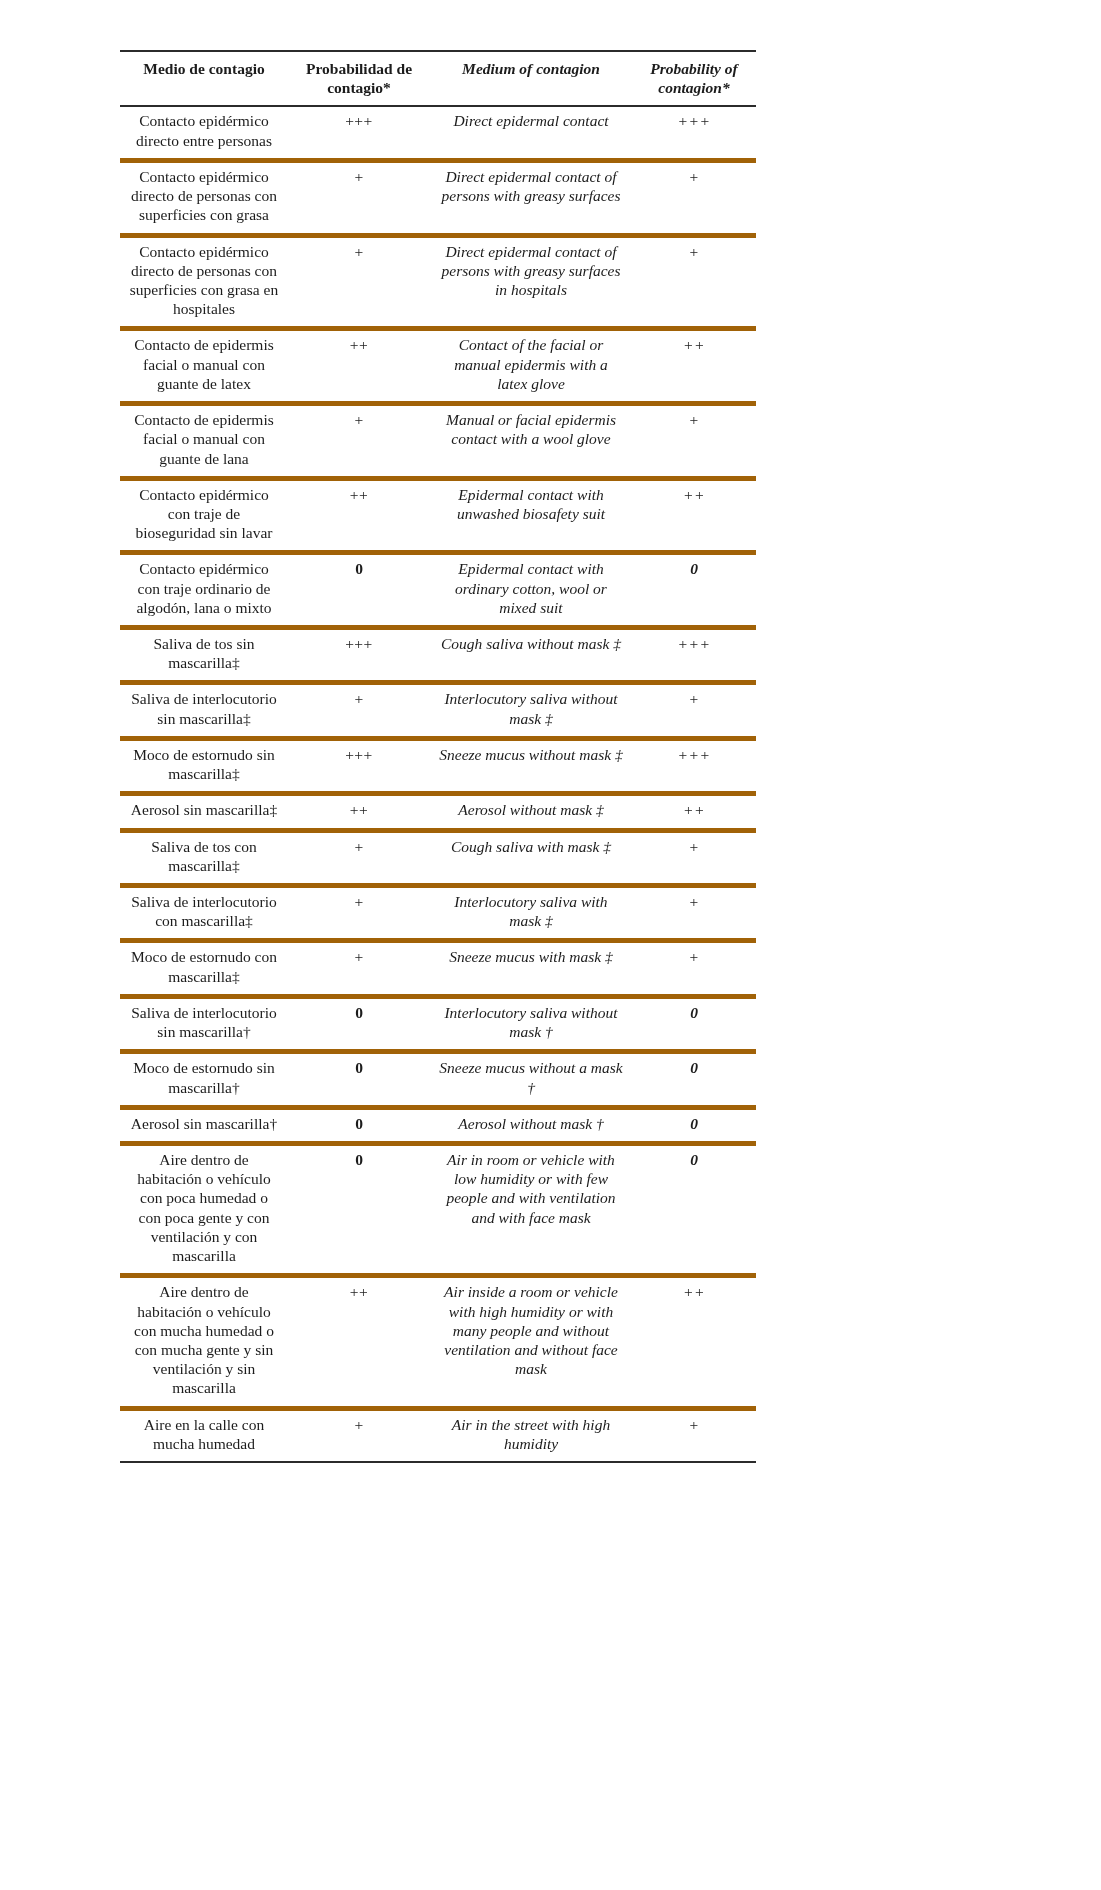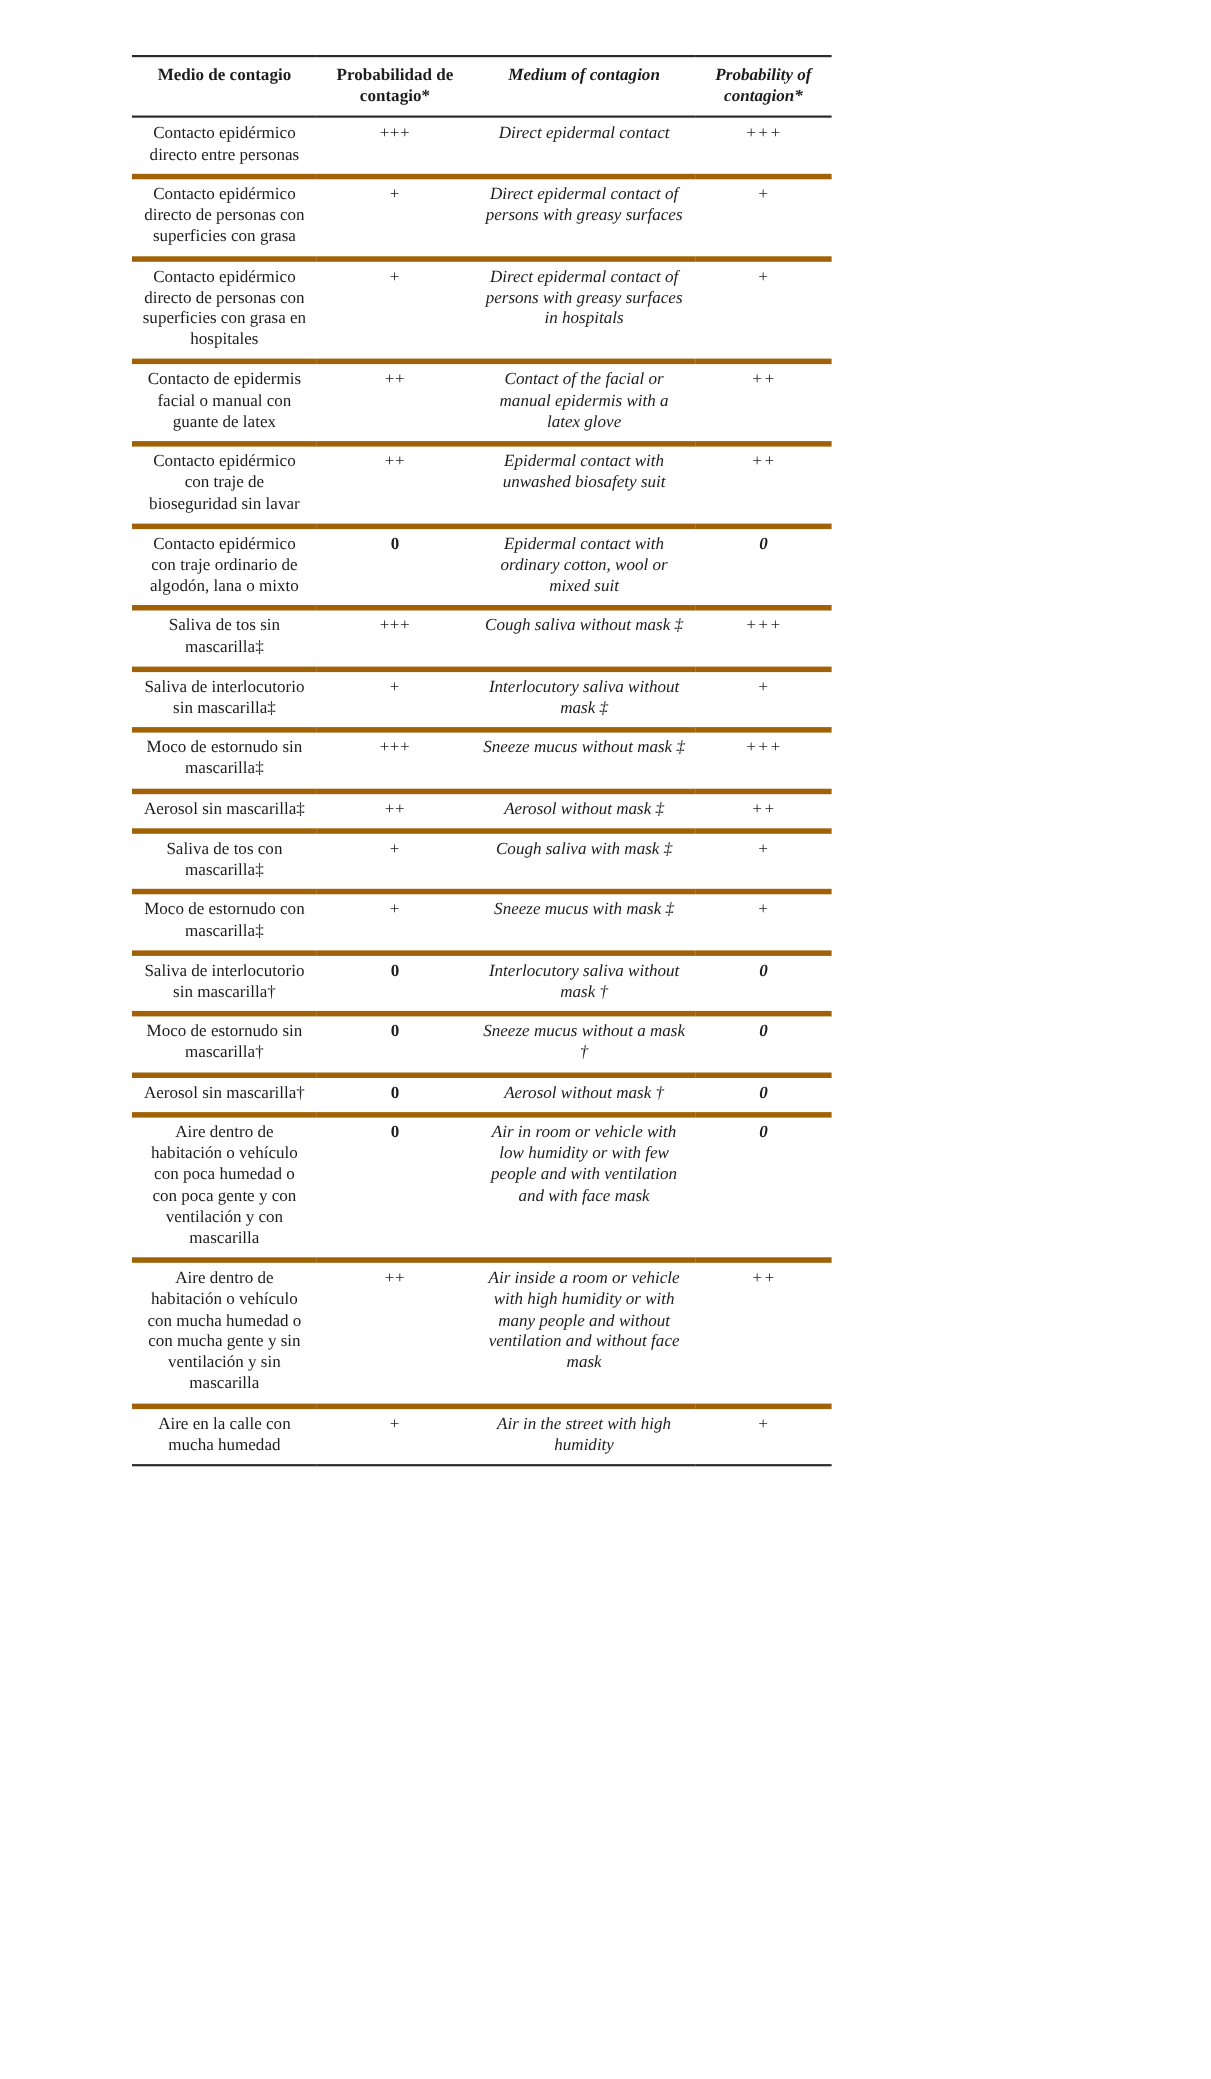--- a/index.html
+++ b/index.html
@@ -109,20 +109,26 @@
           <td class="c-medium-en">Direct epidermal contact of persons with greasy surfaces in hospitals</td>
           <td class="c-prob-en">+</td>
         </tr>
         <tr>
           <td class="c-medium-es">Contacto de epidermis facial o manual con guante de latex</td>
           <td class="c-prob-es">++</td>
           <td class="c-medium-en">Contact of the facial or manual epidermis with a latex glove</td>
           <td class="c-prob-en">++</td>
         </tr>
         <tr>
+          <td class="c-medium-es">Contacto de epidermis facial o manual con guante de lana</td>
+          <td class="c-prob-es">+</td>
+          <td class="c-medium-en">Manual or facial epidermis contact with a wool glove</td>
+          <td class="c-prob-en">+</td>
+        </tr>
+        <tr>
           <td class="c-medium-es">Contacto epidérmico con traje de bioseguridad sin lavar</td>
           <td class="c-prob-es">++</td>
           <td class="c-medium-en">Epidermal contact with unwashed biosafety suit</td>
           <td class="c-prob-en">++</td>
         </tr>
         <tr>
           <td class="c-medium-es">Contacto epidérmico con traje ordinario de algodón, lana o mixto</td>
           <td class="c-prob-es zero">0</td>
           <td class="c-medium-en">Epidermal contact with ordinary cotton, wool or mixed suit</td>
           <td class="c-prob-en zero">0</td>
@@ -148,20 +154,26 @@
         <tr>
           <td class="c-medium-es">Aerosol sin mascarilla‡</td>
           <td class="c-prob-es">++</td>
           <td class="c-medium-en">Aerosol without mask ‡</td>
           <td class="c-prob-en">++</td>
         </tr>
         <tr>
           <td class="c-medium-es">Saliva de tos con mascarilla‡</td>
           <td class="c-prob-es">+</td>
           <td class="c-medium-en">Cough saliva with mask ‡</td>
+          <td class="c-prob-en">+</td>
+        </tr>
+        <tr>
+          <td class="c-medium-es">Saliva de interlocutorio con mascarilla‡</td>
+          <td class="c-prob-es">+</td>
+          <td class="c-medium-en">Interlocutory saliva with mask ‡</td>
           <td class="c-prob-en">+</td>
         </tr>
         <tr>
           <td class="c-medium-es">Moco de estornudo con mascarilla‡</td>
           <td class="c-prob-es">+</td>
           <td class="c-medium-en">Sneeze mucus with mask ‡</td>
           <td class="c-prob-en">+</td>
         </tr>
         <tr>
           <td class="c-medium-es">Saliva de interlocutorio sin mascarilla†</td>

